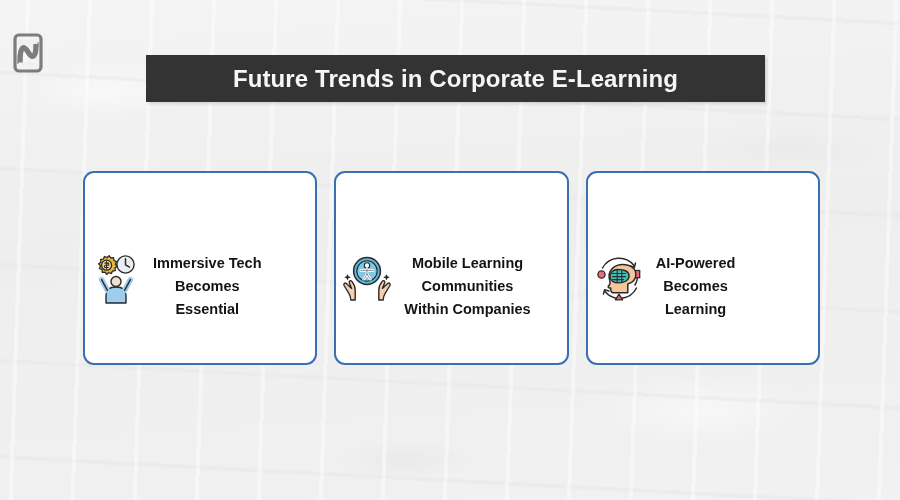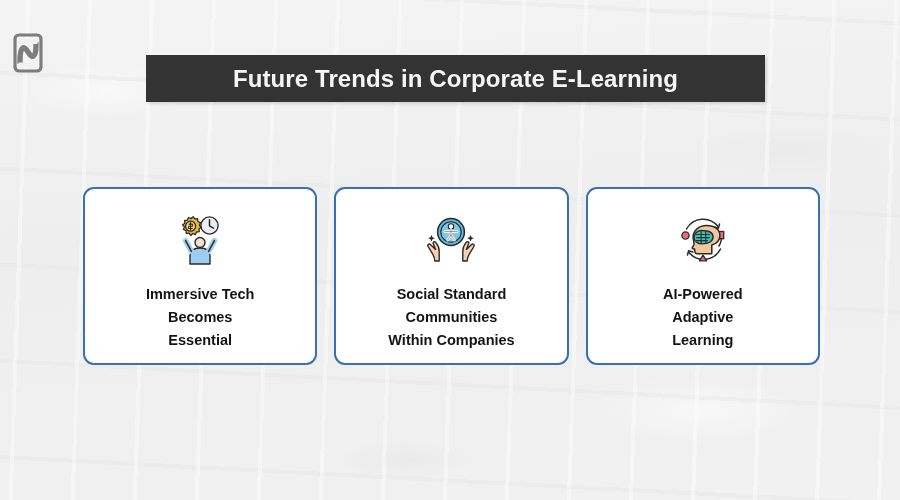--- a/index.html
+++ b/index.html
@@ -77,24 +77,23 @@
     display: flex;
     gap: 17px;
   }
   .card {
     flex: 1 1 0;
     background: #ffffff;
     border: 2px solid #3a6fb2;
     border-radius: 11px;
     box-sizing: border-box;
     display: flex;
-    flex-direction: column;
+    flex-direction: row;
     align-items: center;
     padding-top: 22px;
-    margin-top: 16px;
   }
   .card-icon {
     width: 62px;
     height: 58px;
     display: flex;
     align-items: center;
     justify-content: center;
   }
   .card-icon svg { display: block; }
   .card-label {
@@ -170,21 +169,21 @@
 
           <circle cx="28" cy="13.4" r="2.7" fill="#ffffff" stroke="#2a2a2a" stroke-width="1.1"></circle>
           <path d="M28 16.6 v5.6 M21.8 18.6 h12.4 M28 22.2 l-3.4 5 M28 22.2 l3.4 5" fill="none" stroke="#ffffff" stroke-width="2.6" stroke-linecap="round"></path>
           <path d="M28 16.6 v5.6 M21.8 18.6 h12.4 M28 22.2 l-3.4 5 M28 22.2 l3.4 5" fill="none" stroke="#2a2a2a" stroke-width=".9" stroke-linecap="round" opacity=".55"></path>
 
           <path d="M16.2 48 V38.4 c0-4 -1.4-6.6 -3.4-9 -1.2-1.5 -3.2-.4 -2.5 1.4 l2.3 5.6 -5.2-4.8 c-1.4-1.3 -3.3 .3 -2.3 1.9 L10 41.6 c1.4 2.2 1.8 4 1.8 6.4z" fill="#f6cfb0" stroke="#2a2a2a" stroke-width="1.4" stroke-linejoin="round"></path>
 
           <path d="M39.8 48 V38.4 c0-4 1.4-6.6 3.4-9 1.2-1.5 3.2-.4 2.5 1.4 l-2.3 5.6 5.2-4.8 c1.4-1.3 3.3 .3 2.3 1.9 L46 41.6 c-1.4 2.2 -1.8 4 -1.8 6.4z" fill="#f6cfb0" stroke="#2a2a2a" stroke-width="1.4" stroke-linejoin="round"></path>
         </svg>
       </div>
-      <div class="card-label">Social Standard
+      <div class="card-label">Mobile Learning
 Communities
 Within Companies</div>
     </div>
 
     <div class="card">
       <div class="card-icon">
         <svg width="56" height="54" viewBox="0 0 56 54">
 
           <path d="M11.5 16 A19 19 0 0 1 43 13.5" fill="none" stroke="#2a2a2a" stroke-width="1.5" stroke-linecap="round"></path>
           <path d="M44.5 11 L43.4 15.2 L39.1 14" fill="none" stroke="#2a2a2a" stroke-width="1.5" stroke-linecap="round" stroke-linejoin="round"></path>
@@ -197,19 +196,19 @@
           <rect x="41.5" y="18.5" width="7.2" height="7.2" fill="#ee6b7e" stroke="#2a2a2a" stroke-width="1.3"></rect>
           <path d="M28 42.2 l3.6 5.6 h-7.2z" fill="#ee6b7e" stroke="#2a2a2a" stroke-width="1.3" stroke-linejoin="round"></path>
 
           <path d="M31.5 12.5 c-7.5 0-13.4 5-13.4 11.6 0 3.3 1 5 1 7.2 0 1.4-1.9 2.2-1.9 3.4 0 1 1.2 1.3 2.4 1.3 0 2 0 4.8 2.6 4.8 h14.6 V32 c5-1.6 8.1-4.8 8.1-9.6 0-5.6-5-9.9-13.4-9.9z" fill="#f3c79b" stroke="#2a2a2a" stroke-width="1.5" stroke-linejoin="round"></path>
 
           <path d="M26.5 17.5 c6.8 0 11.6 2.2 11.6 6.6 0 4-4.2 6.8-10.6 6.8 -5.2 0-8.4-2.6-8.4-6.4 0-4 3.2-7 7.4-7z" fill="#3fc2b7" stroke="#2a2a2a" stroke-width="1.4" stroke-linejoin="round"></path>
           <path d="M21.5 21.5 h13 M21.5 24.6 h13 M21.5 27.6 h11 M26.2 18.6 v11.8 M30.8 18.6 v11.8" fill="none" stroke="#2a2a2a" stroke-width="1.1" stroke-linecap="round"></path>
         </svg>
       </div>
       <div class="card-label">AI-Powered
-Adaptive
+Becomes
 Learning</div>
     </div>
 
 
   </div>
 </div>
 
 </body></html>

